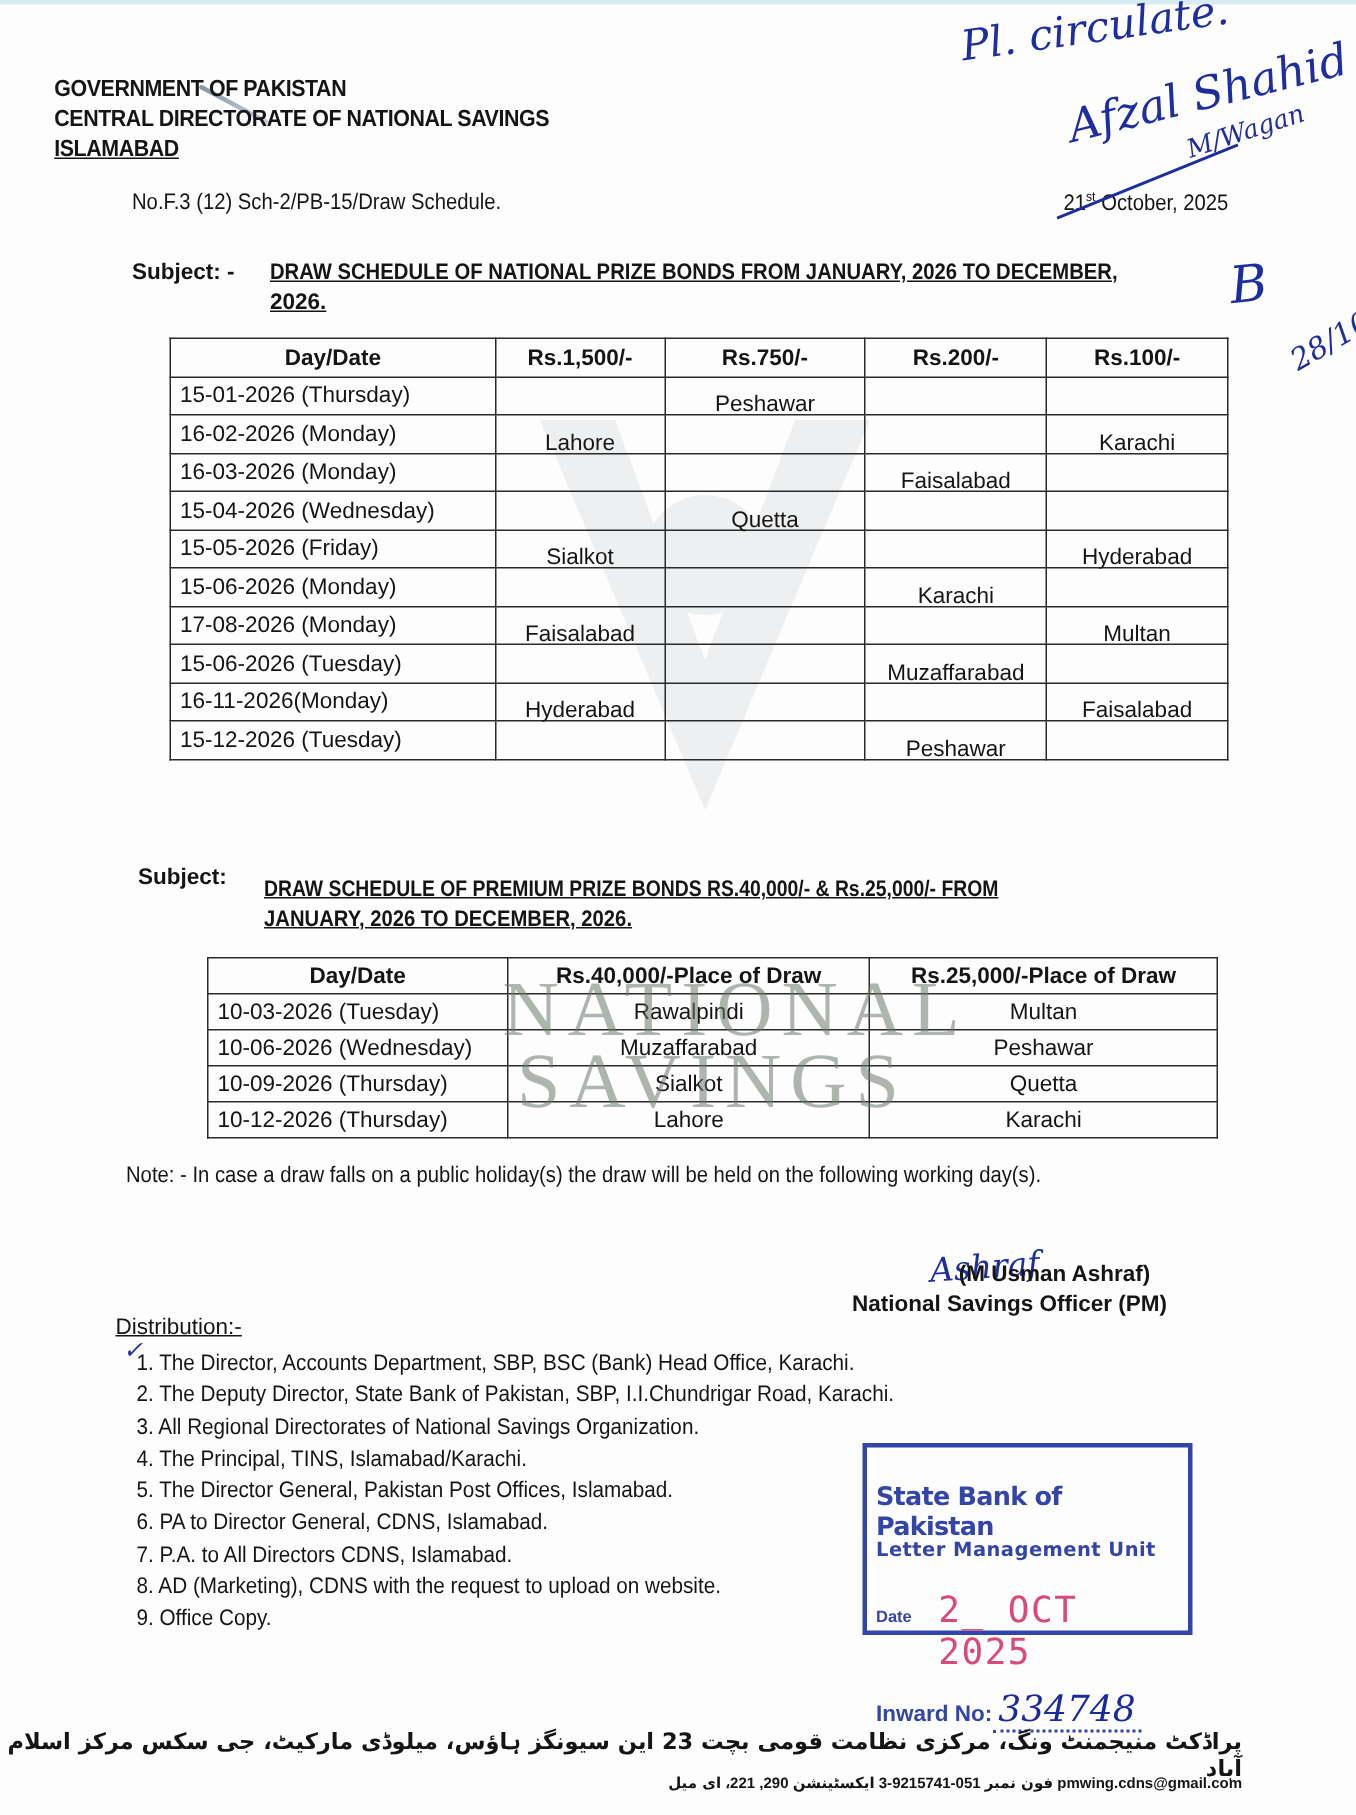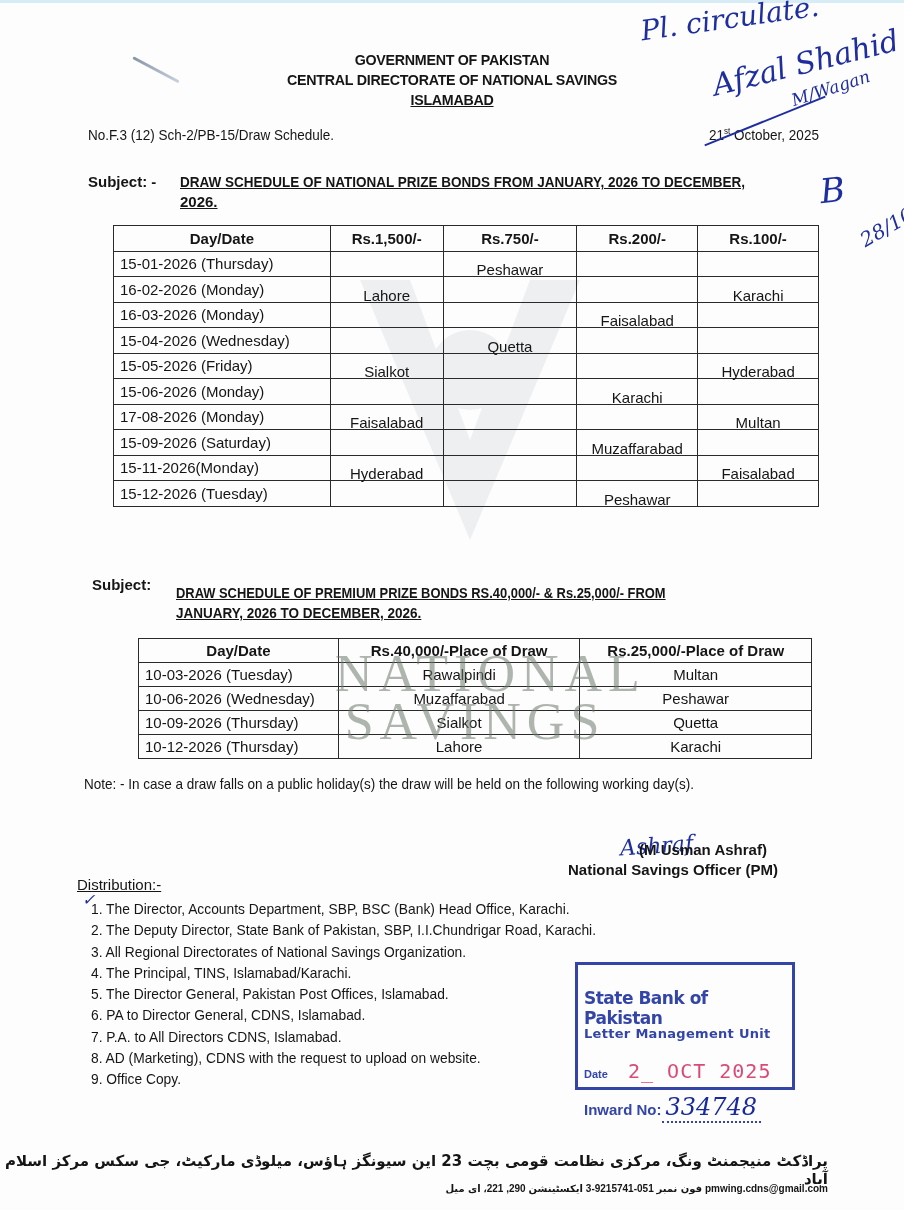--- a/index.html
+++ b/index.html
@@ -6,21 +6,21 @@
   html, body { width: 904px; height: 1210px; overflow: hidden; }
   body {
     background: #fdfdfd;
     font-family: "Liberation Sans", sans-serif;
     color: #151515;
     position: relative;
   }
   .topstrip { position: absolute; left: 0; top: 0; width: 904px; height: 3px; background: #d8ecf6; }
   .pin { position: absolute; left: 133px; top: 56px; width: 52px; height: 3px; background: linear-gradient(90deg,#8894a8,#c7d0dc); transform: rotate(28deg); transform-origin: left center; border-radius: 2px; }
 
-  .header { position: absolute; left: 0; top: 50px; width: 904px; text-align: center; font-weight: bold; font-size: 15.5px; line-height: 20px; letter-spacing: -0.3px; }
+  .header { position: absolute; left: 0; top: 50px; width: 904px; text-align: left; font-weight: bold; font-size: 15.5px; line-height: 20px; letter-spacing: -0.3px; }
   .header .l3 { text-decoration: underline; }
   .header div { transform: scaleX(0.92); }
 
   .refno { position: absolute; left: 88px; top: 126px; font-size: 15px; transform: scaleX(0.9); transform-origin: left; }
   .date { position: absolute; left: 709px; top: 126px; font-size: 15px; transform: scaleX(0.9); transform-origin: left; }
   .date sup { font-size: 9px; }
 
   .subject { position: absolute; font-weight: bold; font-size: 15px; line-height: 20px; }
   .subject .lbl { position: absolute; left: 0; top: 0; white-space: nowrap; }
   .subject .txt { position: absolute; text-decoration: underline; white-space: nowrap; transform-origin: left; }
@@ -45,21 +45,21 @@
 
   .dist-title { position: absolute; left: 77px; top: 876px; font-size: 15px; text-decoration: underline; }
   .dist-list { position: absolute; left: 91px; top: 898px; list-style: none; font-size: 15px; line-height: 21.3px; }
   .dist-list li { transform: scaleX(0.92); transform-origin: left; white-space: nowrap; }
 
   .stamp { position: absolute; left: 575px; top: 962px; width: 220px; height: 128px; border: 3px solid #3445a8; color: #3445a8; padding: 3px 6px; }
   .stamp .s1 { font-weight: bold; font-size: 17px; font-family: "DejaVu Sans", sans-serif; letter-spacing: -0.5px; margin-top: 20px; }
   .stamp .s2 { font-weight: bold; font-size: 13px; font-family: "DejaVu Sans", sans-serif; letter-spacing: 0.3px; margin-top: -2px; }
   .stamp .row-date { display: flex; align-items: baseline; margin-top: 18px; }
   .stamp .dlbl { font-size: 11px; font-weight: bold; width: 44px; }
-  .stamp .dval { color: #d94a78; font-size: 20px; font-family: "DejaVu Sans Mono", monospace; letter-spacing: 1px; }
+  .stamp .dval { color: #d94a78; font-size: 24px; font-family: "DejaVu Sans Mono", monospace; letter-spacing: 1px; }
   .stamp .row-inw { display: flex; align-items: baseline; margin-top: 10px; }
   .stamp .ilbl { font-weight: bold; font-size: 15px; }
   .stamp .ival { font-family: "DejaVu Serif", serif; font-style: italic; font-size: 24px; color: #1a2a9a; border-bottom: 2px dotted #3445a8; padding: 0 4px; text-align: right; }
 
   .hand { position: absolute; font-family: "DejaVu Serif", serif; font-style: italic; color: #1e2e9e; white-space: nowrap; }
   .h1 { left: 640px; top: 2px; font-size: 28px; transform: rotate(-8deg); }
   .h2 { left: 710px; top: 45px; font-size: 30px; transform: rotate(-14deg); }
   .h3 { left: 790px; top: 78px; font-size: 17px; transform: rotate(-18deg); }
   .h4 { left: 820px; top: 170px; font-size: 34px; transform: rotate(-6deg); }
   .h5 { left: 858px; top: 215px; font-size: 20px; transform: rotate(-30deg); }
@@ -161,28 +161,28 @@
         <td class="c"><span></span></td>
       </tr>
     <tr>
         <td class="d">17-08-2026 (Monday)</td>
         <td class="c"><span>Faisalabad</span></td>
         <td class="c"><span></span></td>
         <td class="c"><span></span></td>
         <td class="c"><span>Multan</span></td>
       </tr>
     <tr>
-        <td class="d">15-09-2026 (Saturday)</td>
+        <td class="d">15-06-2026 (Tuesday)</td>
         <td class="c"><span></span></td>
         <td class="c"><span></span></td>
         <td class="c"><span>Muzaffarabad</span></td>
         <td class="c"><span></span></td>
       </tr>
     <tr>
-        <td class="d">15-11-2026(Monday)</td>
+        <td class="d">16-11-2026(Monday)</td>
         <td class="c"><span>Hyderabad</span></td>
         <td class="c"><span></span></td>
         <td class="c"><span></span></td>
         <td class="c"><span>Faisalabad</span></td>
       </tr>
     <tr>
         <td class="d">15-12-2026 (Tuesday)</td>
         <td class="c"><span></span></td>
         <td class="c"><span></span></td>
         <td class="c"><span>Peshawar</span></td>

